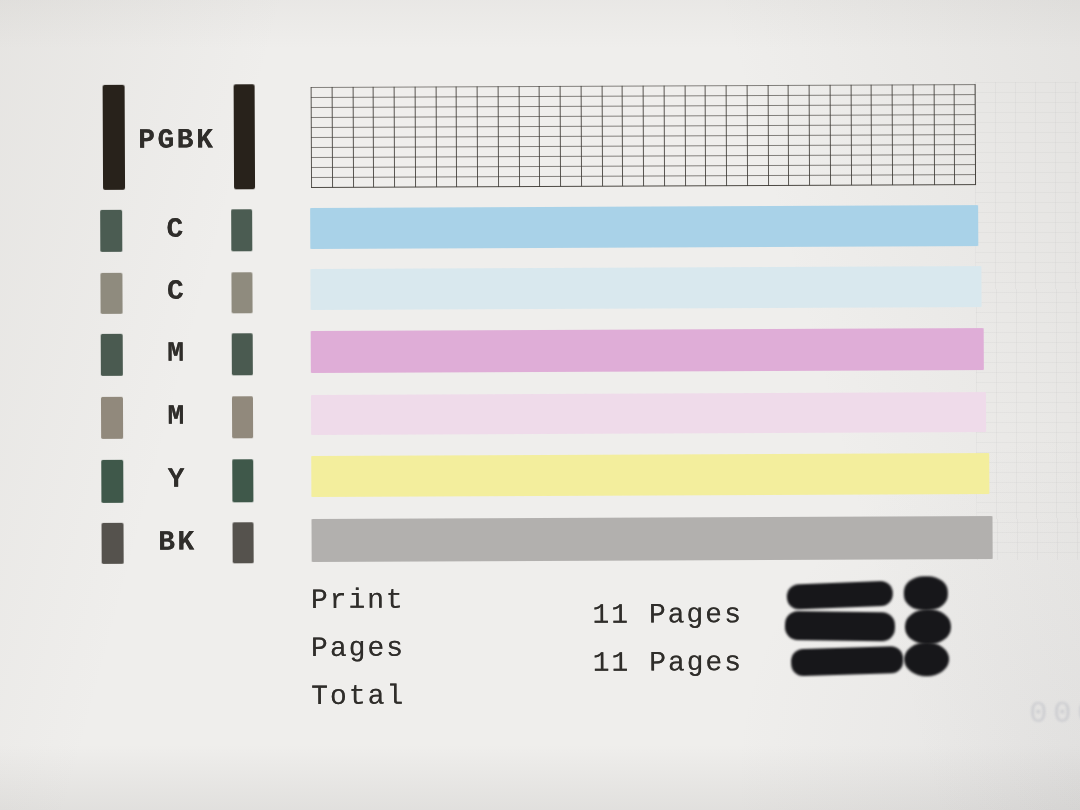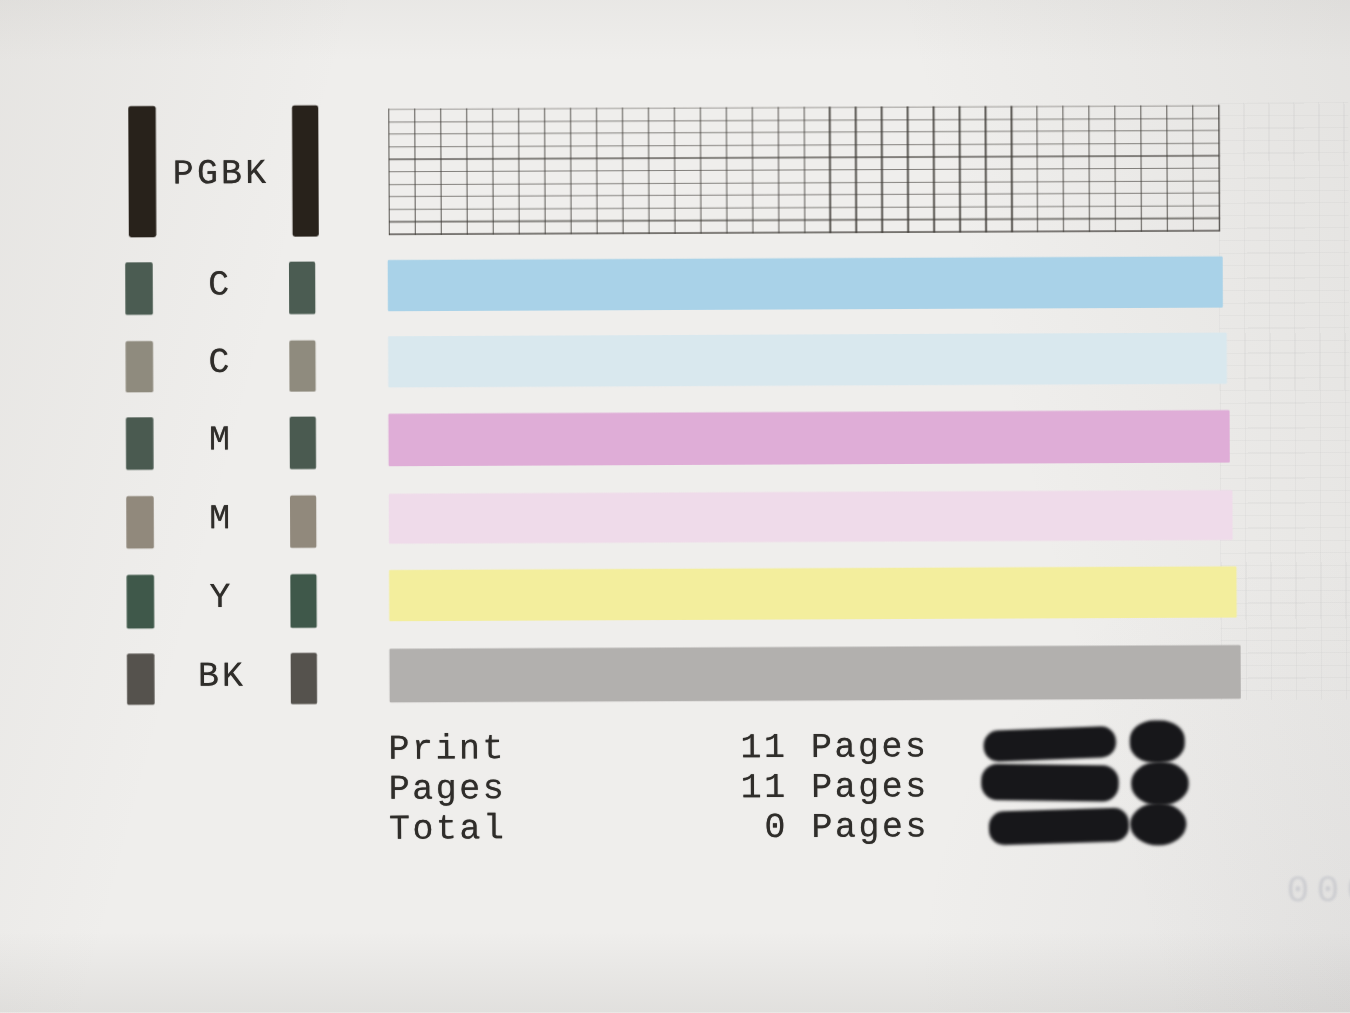--- a/index.html
+++ b/index.html
@@ -28,21 +28,21 @@
     white-space:pre;
   }
 
   
   .tallbar{width:22px;height:105px;background:var(--ink-black,#28221b);border-radius:2px;filter:blur(0.4px);}
   .tb-left{left:104px;top:83px;}
   .tb-right{left:235px;top:83px;width:21px;}
 
   
   .marker{width:22px;height:42px;border-radius:1.5px;filter:blur(0.4px);}
-  .row-label{letter-spacing:2.5px;text-align:center;}
+  .row-label{letter-spacing:2.5px;text-align:center;font-weight:bold;}
 
   
   .grid-pattern{
     left:312px;top:86px;width:664px;height:100px;
     background-image:
       repeating-linear-gradient(to right, var(--grid-ink,rgba(62,59,54,0.85)) 0 1px, transparent 1px 20.75px),
       repeating-linear-gradient(to bottom, rgba(62,59,54,0.62) 0 1px, transparent 1px 10px);
     border-right:1px solid rgba(62,59,54,0.8);
     border-bottom:1px solid rgba(62,59,54,0.8);
     filter:blur(0.3px);
@@ -60,21 +60,21 @@
   .bar-c  {top:207px;height:41px;width:668px;}
   .bar-c2 {top:268px;height:41px;width:671px;}
   .bar-m  {top:330px;height:42px;width:673px;}
   .bar-m2 {top:394px;height:40px;width:675px;}
   .bar-y  {top:455px;height:41px;width:678px;}
   .bar-bk {top:518px;height:43px;width:681px;}
 
   
   .stats{left:310px;top:584px;width:432px;}
   .stat-row{display:flex;justify-content:space-between;}
-  .stat-value{text-align:right;}
+  .stat-value{text-align:right;margin-top:16px;}
   .version-line{left:310px;top:700px;}
 
   
   .blot{background:var(--blob-ink,#17171a);filter:blur(1.3px);}
   .blot-s1{left:786px;top:584px;width:106px;height:25px;border-radius:12px;transform:rotate(-2deg);}
   .blot-s2{left:784px;top:613px;width:110px;height:29px;border-radius:13px;transform:rotate(1deg);}
   .blot-s3{left:790px;top:649px;width:112px;height:27px;border-radius:12px;transform:rotate(-1.5deg);}
   .blot-d1{left:903px;top:578px;width:44px;height:34px;border-radius:45%;}
   .blot-d2{left:904px;top:611px;width:46px;height:35px;border-radius:48%;}
   .blot-d3{left:903px;top:644px;width:45px;height:34px;border-radius:50%;}
@@ -131,21 +131,20 @@
       <div class="stat-row">
         <span class="ptext">Print</span>
         <span class="ptext stat-value">11 Pages</span>
       </div>
       <div class="stat-row">
         <span class="ptext">Pages</span>
         <span class="ptext stat-value">11 Pages</span>
       </div>
       <div class="stat-row">
         <span class="ptext">Total</span>
-        <span class="ptext stat-value">0 Pages</span>
       </div>
     </div>
 
 
     <div>
       <div class="abs blot blot-s1"></div>
       <div class="abs blot blot-s2"></div>
       <div class="abs blot blot-s3"></div>
       <div class="abs blot blot-d1"></div>
       <div class="abs blot blot-d2"></div>

